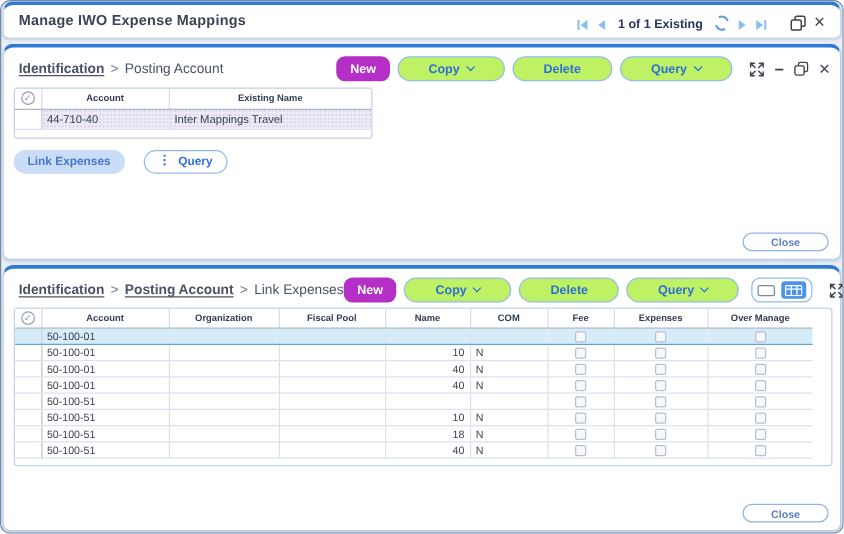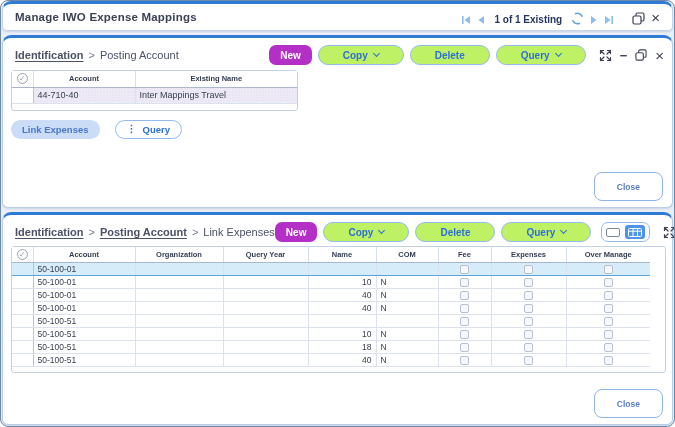--- a/index.html
+++ b/index.html
@@ -68,21 +68,21 @@
   .cb{display:inline-block;width:9px;height:9px;border:1px solid #b5c0d4;border-radius:2px;
       background:#f6f8fc;vertical-align:middle;cursor:pointer;}
   
   .foot1{display:flex;align-items:center;gap:15px;margin:9px 0 0 8px;}
   .btn-linkexp{background:#cadcf6;color:#4a77c9;border:none;border-radius:10px;height:19px;
                padding:0 11px;font-size:9.5px;font-weight:700;cursor:pointer;}
   .btn-more{background:#fff;border:1.5px solid #92bbec;border-radius:10px;height:19px;padding:0 11px;
             font-size:9.5px;font-weight:700;color:#2e6fd6;display:flex;align-items:center;gap:6px;cursor:pointer;}
   .more-dots{font-size:10px;line-height:1;}
   .close-row{margin-top:auto;display:flex;justify-content:flex-end;padding:0 9px 6px 0;}
-  .btn-close{background:#fff;border:1px solid #8fb4e4;border-radius:8px;height:29px;padding:0 22px;
+  .btn-close{background:#fff;border:1px solid #8fb4e4;border-radius:8px;height:15px;padding:0 22px;
              font-size:8.5px;font-weight:700;color:#5a7fc0;display:flex;align-items:center;cursor:pointer;}
 </style>
 </head>
 <body>
 
 <div class="screen">
 
   <div class="titlebar">
     <span class="title">Manage IWO Expense Mappings</span>
     <div class="tb-right">
@@ -279,21 +279,21 @@
             <col style="width:62px">
             <col style="width:53px">
             <col style="width:75px">
             <col style="width:84px">
         </colgroup>
         <thead>
           <tr>
             <th><span class="sel-all">✓</span></th>
             <th>Account</th>
             <th>Organization</th>
-            <th>Query Year</th>
+            <th>Fiscal Pool</th>
             <th>Name</th>
             <th>COM</th>
             <th>Fee</th>
             <th>Expenses</th>
             <th>Over Manage</th>
           </tr>
         </thead>
         <tbody id="t2-body">
             <tr class="row-selected">
     <td class="handle"></td>

